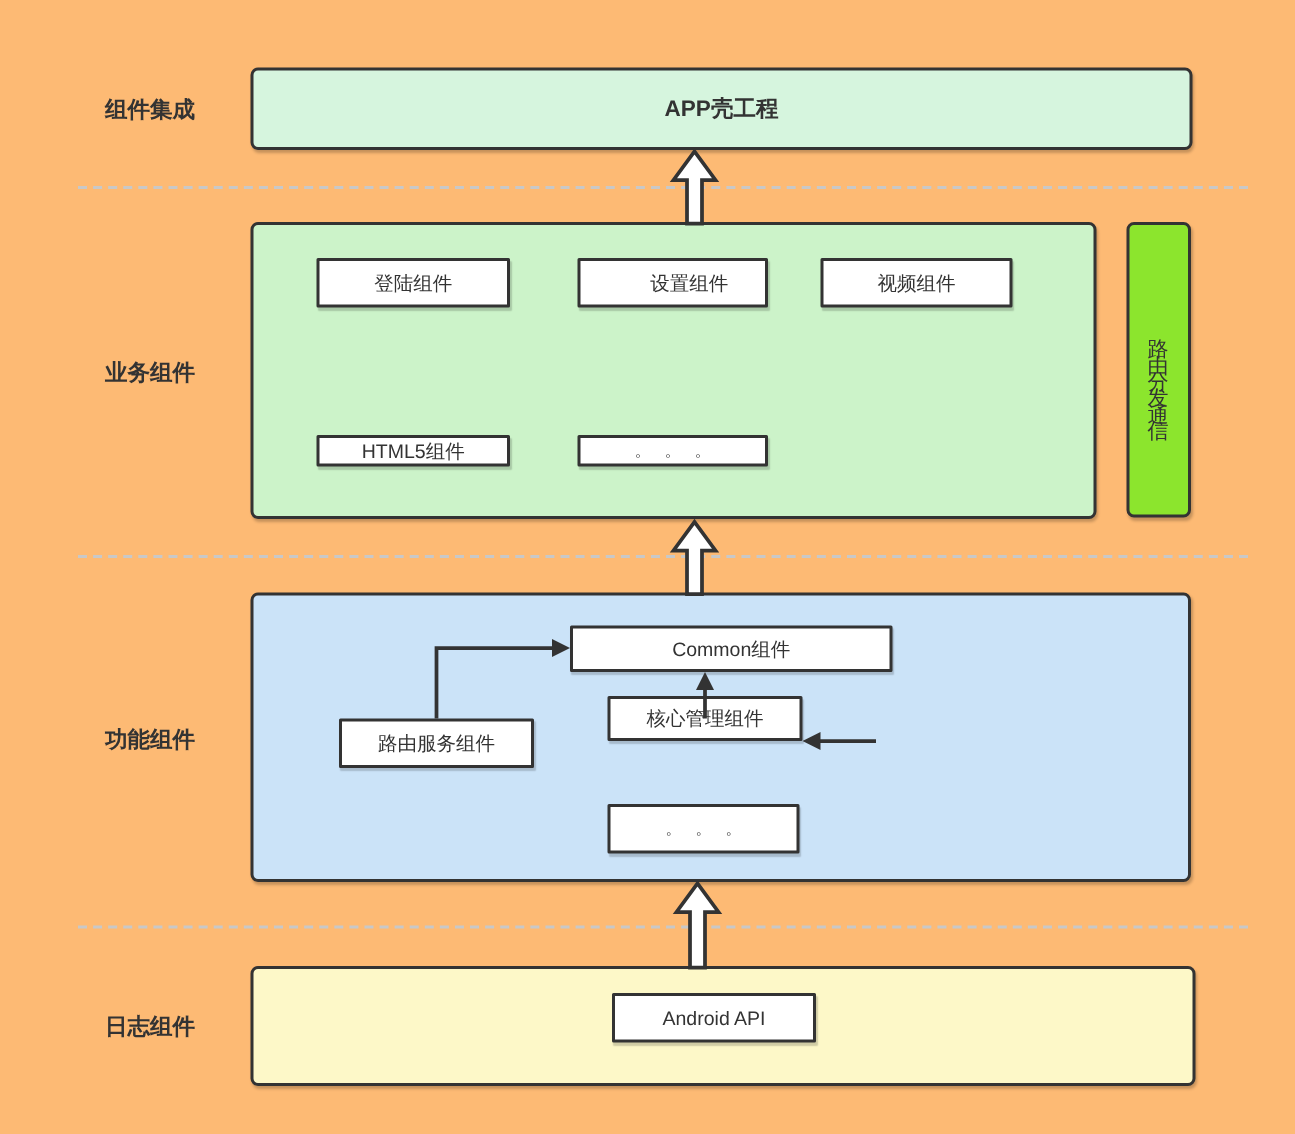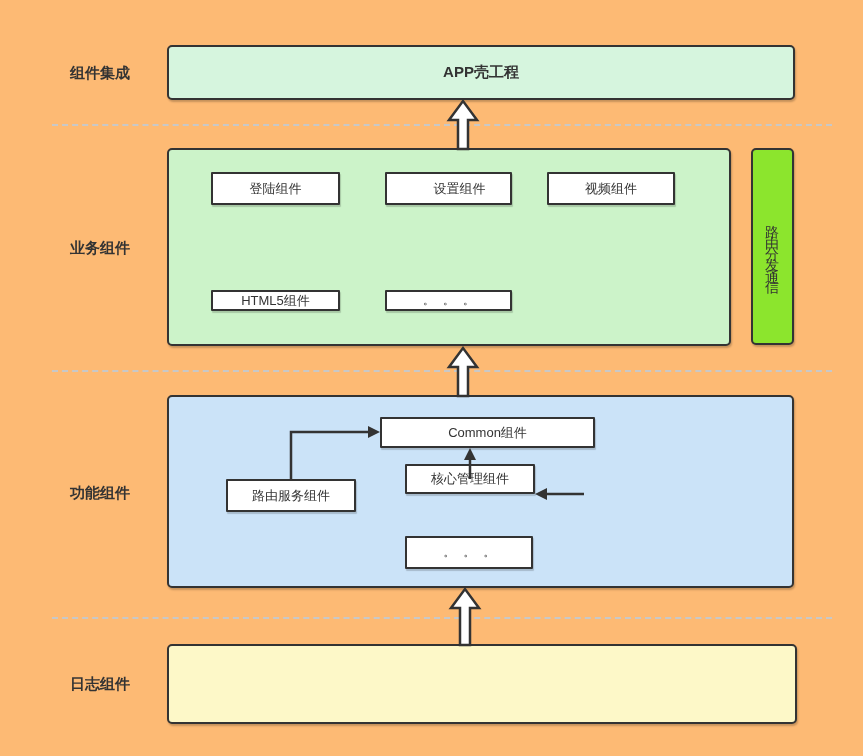--- a/index.html
+++ b/index.html
@@ -81,20 +81,21 @@
   <div class="comp b-r1 b-c2">设置组件</div>
   <div class="comp b-r1 b-c3">视频组件</div>
   <div class="comp b-r3 b-c1">HTML5组件</div>
   <div class="comp b-r3 b-c2 dots">。。。</div>
 
   <div class="comp f-common">Common组件</div>
   <div class="comp f-router">路由服务组件</div>
   <div class="comp f-core">核心管理组件</div>
   <div class="comp f-more dots">。。。</div>
 
+  <div class="comp r-api">Android API</div>
 
   <svg class="overlay" width="863" height="756" viewBox="0 0 863 756">
 
     <path class="outline-arrow" d="M458,149 L458,120 L449,120 L463,101 L477,120 L468,120 L468,149 Z"></path>
     <path class="outline-arrow" d="M458,396 L458,367 L449,367 L463,348 L477,367 L468,367 L468,396 Z"></path>
     <path class="outline-arrow" d="M460,645 L460,608 L451,608 L465,589 L479,608 L470,608 L470,645 Z"></path>
 
     <path class="conn" d="M291,479 L291,432 L370,432"></path>
     <polygon class="conn-head" points="380,432 368,426 368,438"></polygon>
 

